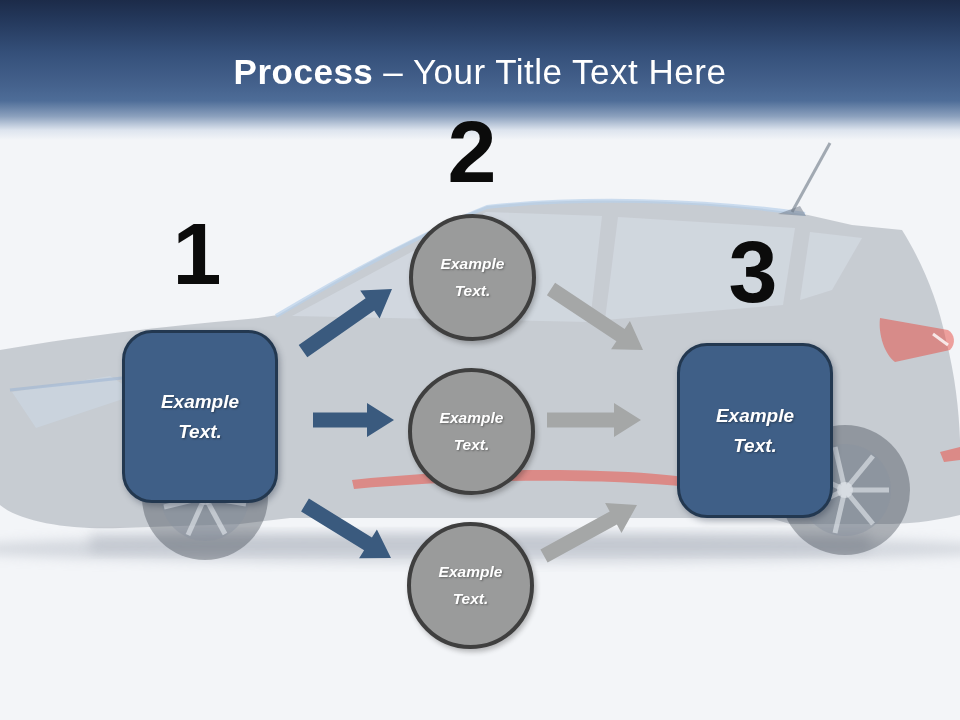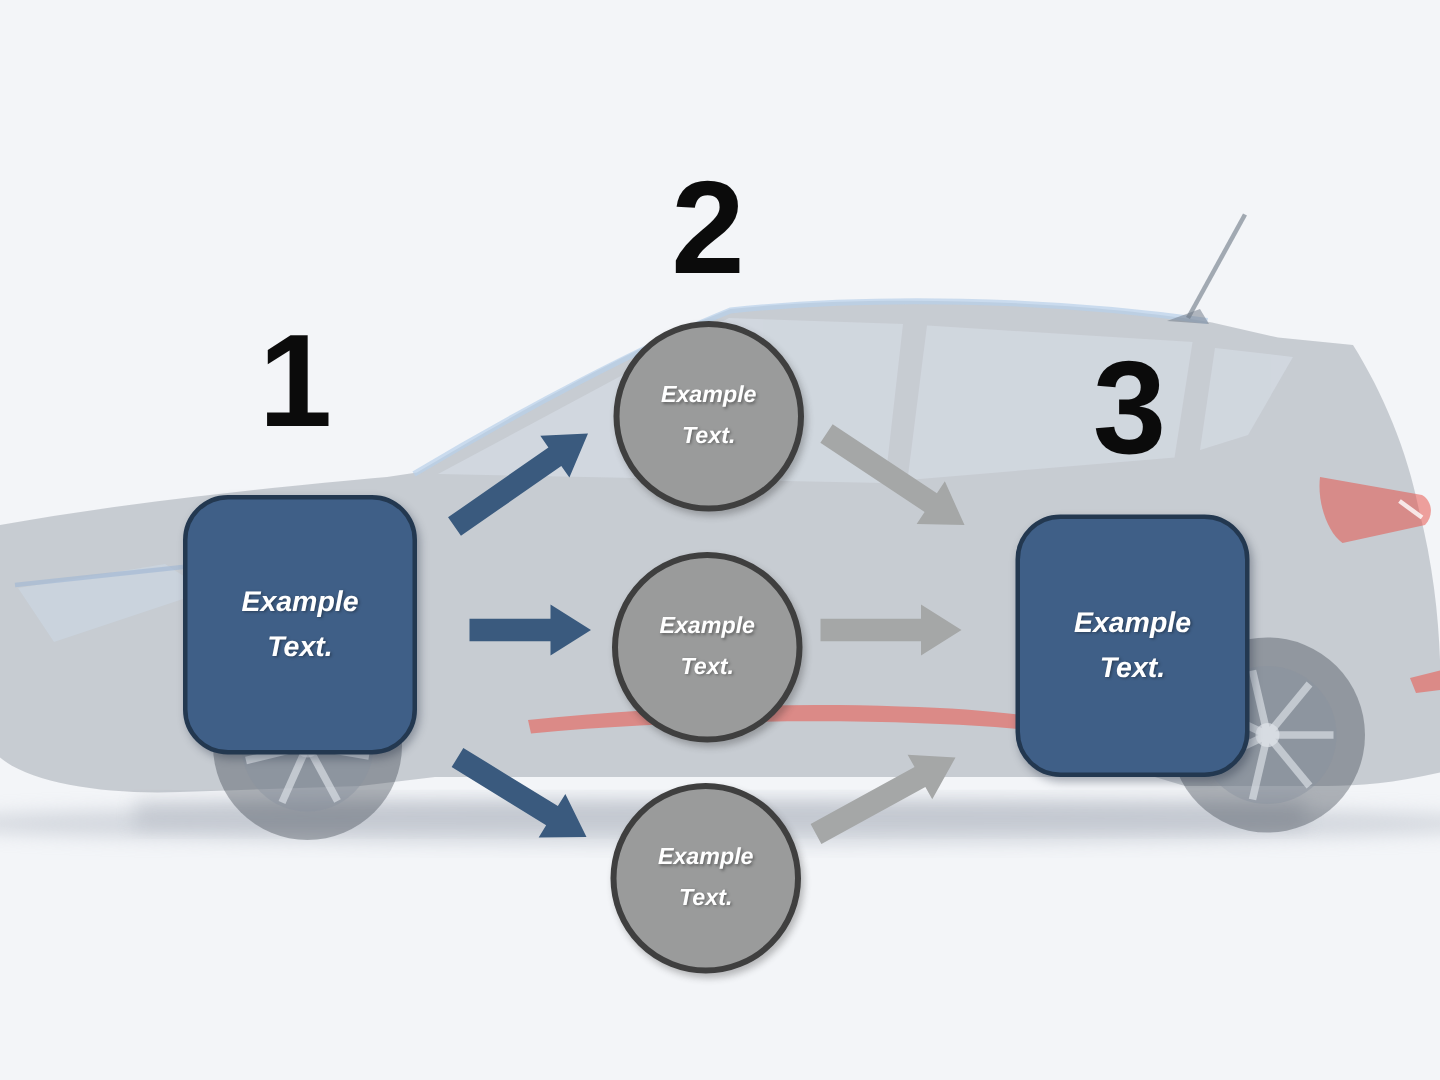--- a/index.html
+++ b/index.html
@@ -157,14 +157,19 @@
     </div>
     <div class="process-circle circle-3">
       <span>Example Text.</span>
     </div>
 
     <div class="process-box box-3">
       <span>Example Text.</span>
     </div>
   </div>
 
+  <div class="slide-header">
+    <div class="slide-title">
+      <span class="title-bold">Process</span><span class="title-rest">– Your Title Text Here</span>
+    </div>
+  </div>
 
 </div>
 
 </body></html>

